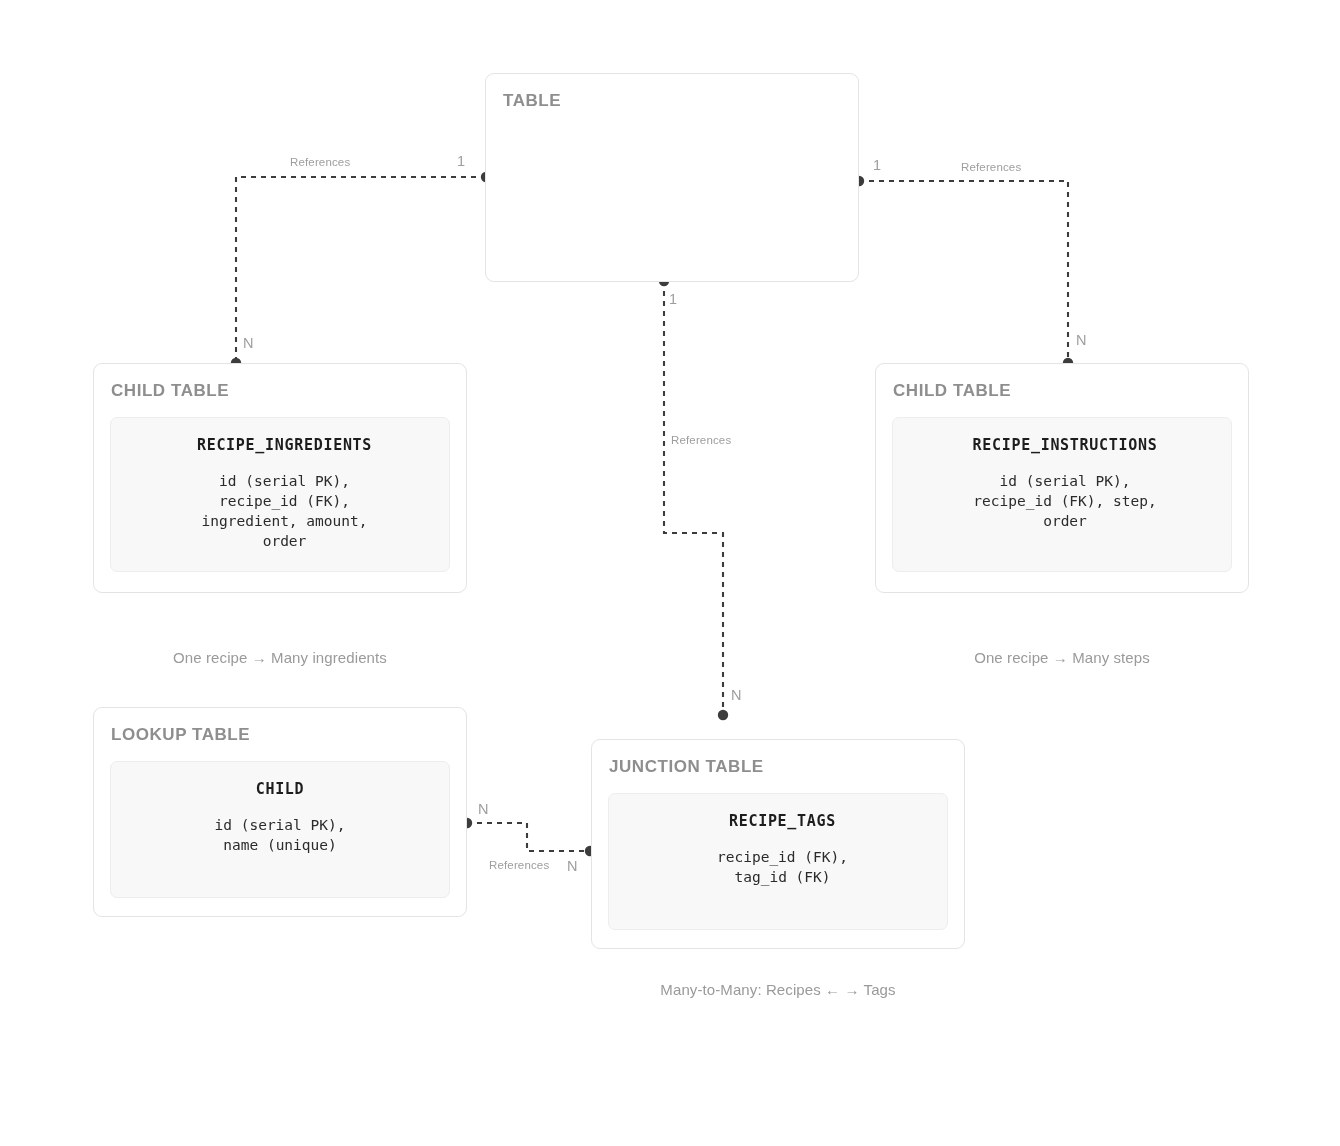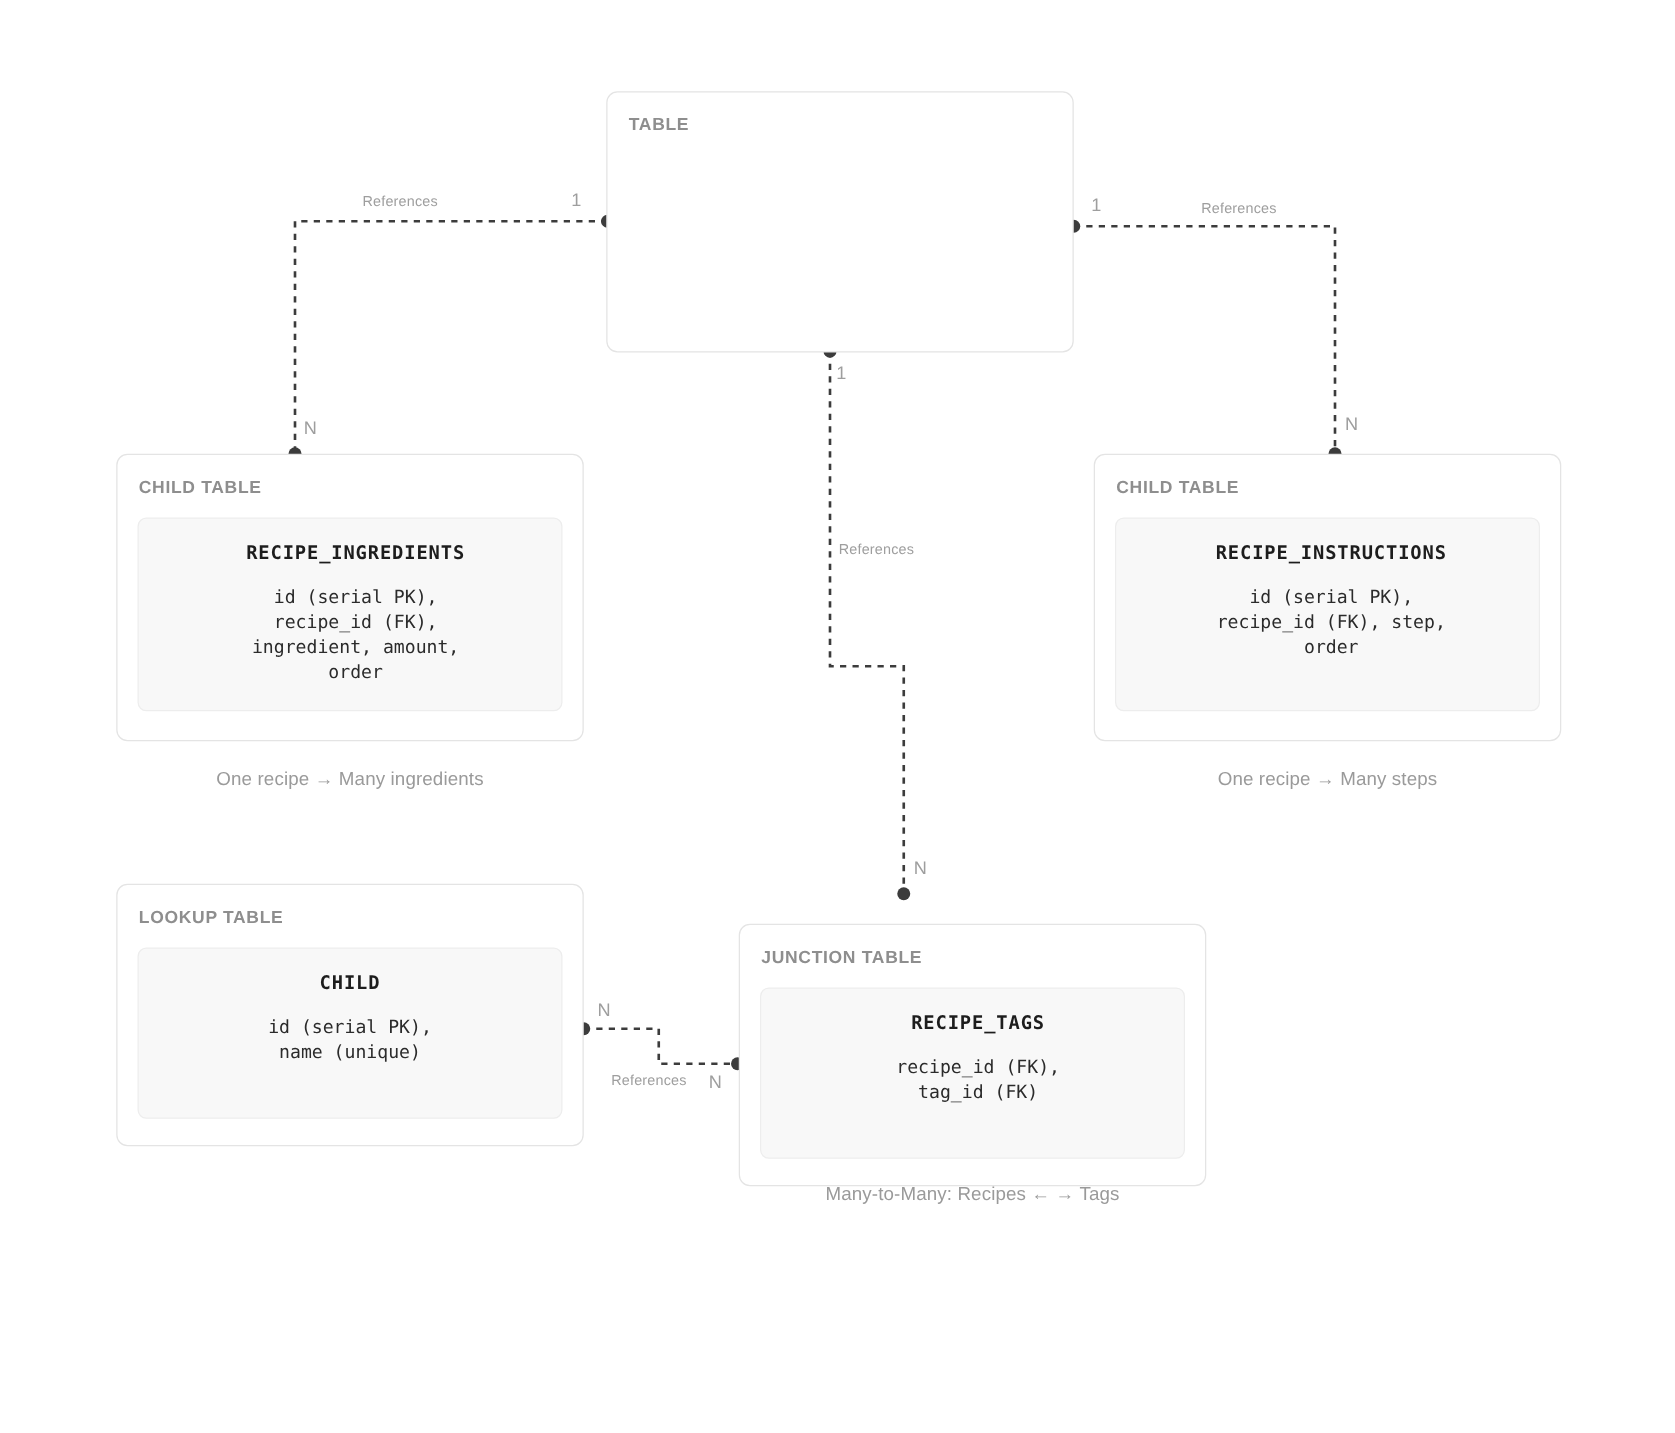--- a/index.html
+++ b/index.html
@@ -32,21 +32,21 @@
   
   .node {
     position: absolute;
     box-sizing: border-box;
     background: #ffffff;
     border: 1px solid #e4e4e4;
     border-radius: 9px;
     padding: 18px 16px 16px 16px;
   }
   .node-kind {
-    font-size: 14px;
+    font-size: 17px;
     font-weight: 700;
     letter-spacing: 0.55px;
     color: #8e8e8e;
     line-height: 1;
     margin: 0 0 18px 1px;
     text-transform: uppercase;
   }
   .node-box {
     box-sizing: border-box;
     background: #f8f8f8;
@@ -90,20 +90,21 @@
   #node-recipetags .node-box { height: 137px; padding-left: 23px; }
 
   
   .caption {
     position: absolute;
     font-size: 15px;
     color: #9a9a9a;
     letter-spacing: 0.1px;
     white-space: nowrap;
     text-align: center;
+    margin-top: 34px;
   }
   #caption-ingredients { left: 93px;  top: 615px; width: 374px; }
   #caption-steps       { left: 875px; top: 615px; width: 374px; }
   #caption-m2m         { left: 591px; top: 947px; width: 374px; }
 
   
   .edge-label {
     position: absolute;
     font-size: 11.5px;
     color: #9e9e9e;

